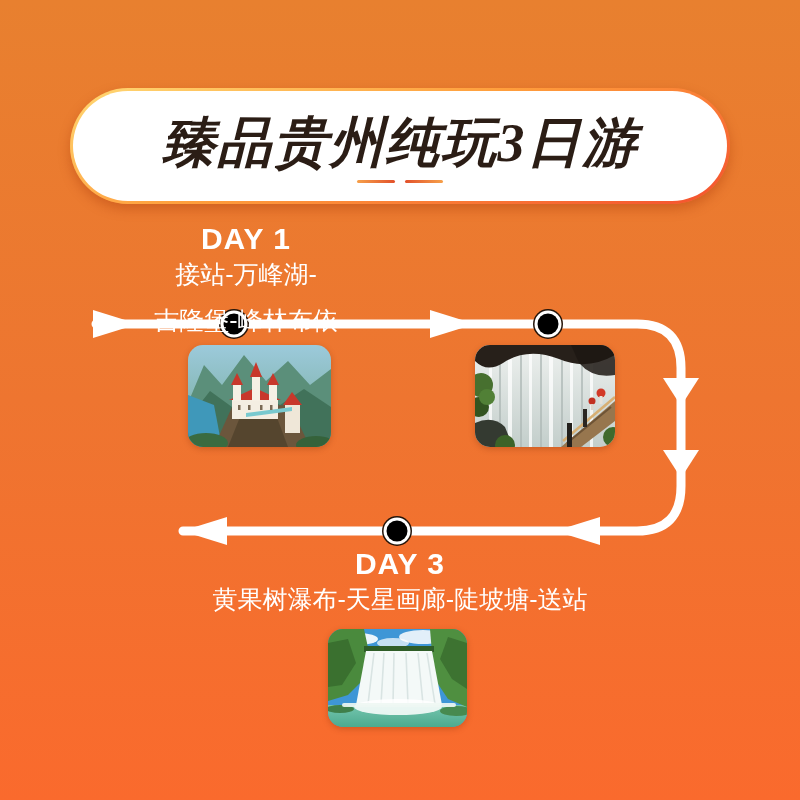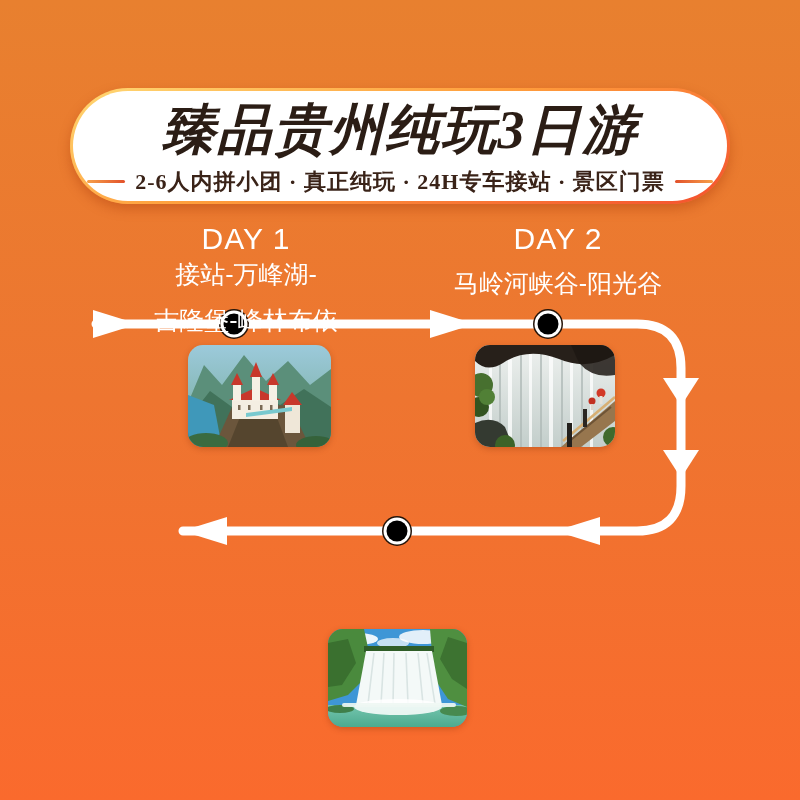--- a/index.html
+++ b/index.html
@@ -30,21 +30,21 @@
   .dash-left{background:linear-gradient(90deg,#F6A04A,#E2512A);}
   .dash-right{background:linear-gradient(90deg,#E2512A,#F6A04A);}
   .subtitle{
     font-family:"Liberation Serif","DejaVu Serif",serif;font-weight:700;
     font-size:22px;color:#3A2318;letter-spacing:1px;white-space:nowrap;
   }
   
   .route-svg{position:absolute;left:0;top:0;width:800px;height:800px;}
   
   .day{position:absolute;text-align:center;color:#FFFFFF;}
-  .day-label{font-size:30px;font-weight:400;letter-spacing:1px;line-height:1;}
+  .day-label{font-size:30px;font-weight:700;letter-spacing:1px;line-height:1;}
   .day-route{font-size:25px;font-weight:400;line-height:1.18;margin-top:6px;white-space:nowrap;}
   #day1{left:96px;top:224px;width:300px;}
   #day2{left:408px;top:224px;width:300px;}
   #day2 .day-route{margin-top:15px;}
   #day3{left:150px;top:549px;width:500px;}
   
   .photo{position:absolute;border-radius:15px;overflow:hidden;box-shadow:0 2px 6px rgba(110,35,0,.28);}
   .photo svg{display:block;width:100%;height:100%;}
   #photo1{left:188px;top:345px;width:143px;height:102px;}
   #photo2{left:475px;top:345px;width:140px;height:102px;}
@@ -53,21 +53,20 @@
 </head>
 <body>
 
 <div class="stage">
 
   <div class="banner">
     <div class="banner-inner">
       <div class="title">臻品贵州纯玩3日游</div>
       <div class="subtitle-row">
         <span class="dash dash-left"></span>
-        <span class="subtitle">2-6人内拼小团 · 真正纯玩 · 24H专车接站 · 景区门票</span>
         <span class="dash dash-right"></span>
       </div>
     </div>
   </div>
 
   <svg class="route-svg" viewBox="0 0 800 800">
     <path d="M96 324 H637 Q681 324 681 368 V486 Q681 531 637 531 H183" fill="none" stroke="#FFFFFF" stroke-width="9" stroke-linecap="round"></path>
     <polygon points="93,310 93,338 138,324" fill="#FFFFFF"></polygon>
     <polygon points="430,310 430,338 475,324" fill="#FFFFFF"></polygon>
     <polygon points="663,378 699,378 681,406" fill="#FFFFFF"></polygon>
@@ -91,25 +90,25 @@
       <circle cx="397" cy="531" r="10.5" fill="#000000"></circle>
     </g>
   </svg>
 
   <div class="day" id="day1">
     <div class="day-label">DAY 1</div>
     <div class="day-route">接站-万峰湖-</div>
     <div class="day-route" style="margin-top:16px;">吉隆堡-峰林布依</div>
   </div>
 
-  <div class="day" id="day2">
-    <div class="day-label">DAY 2</div>
-    <div class="day-route">马岭河峡谷-阳光谷</div>
-  </div>
-
+
+  <div class="day" id="day3">
+    <div class="day-label">DAY 3</div>
+    <div class="day-route">黄果树瀑布-天星画廊-陡坡塘-送站</div>
+  </div>
 
   <div class="photo" id="photo1">
     <svg viewBox="0 0 143 102" preserveAspectRatio="none">
       <defs>
         <linearGradient id="sky1" x1="0" y1="0" x2="0" y2="1">
           <stop offset="0" stop-color="#9CCADB"></stop>
             <stop offset="1" stop-color="#74A896"></stop>
         </linearGradient>
       </defs>
       <rect width="143" height="102" fill="url(#sky1)"></rect>

